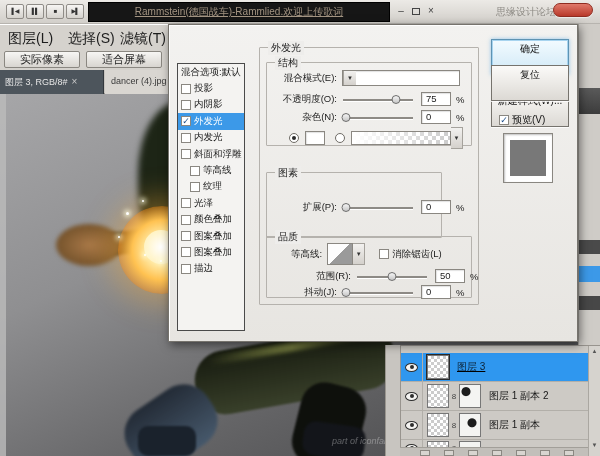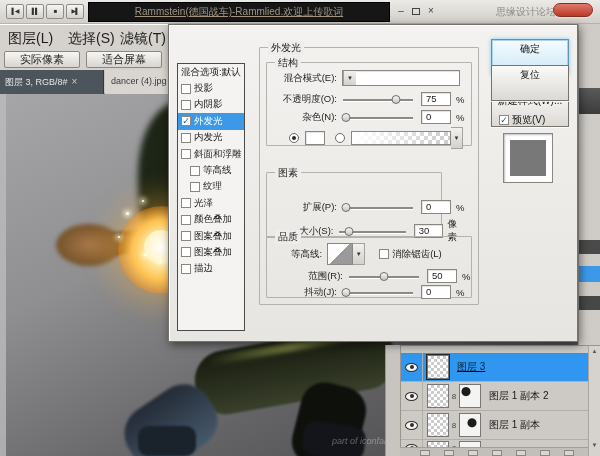--- a/index.html
+++ b/index.html
@@ -400,41 +400,32 @@
         <span class="gb-legend">图素</span>
         <div class="frow" style="left:2px;top:27px">
           <span class="flabel" style="width:68px">扩展(P):</span>
           <div class="slider" style="width:70px;margin-left:6px">
             <span class="track"></span>
               <span class="knob" style="left:4%"></span>
           </div>
           <div class="vbox" style="margin-left:8px">0</div>
           <span class="unit">%</span>
         </div>
-        <div class="frow" style="left:2px;top:45px">
-          <span class="flabel" style="width:68px">大小(S):</span>
-          <div class="slider" style="width:70px;margin-left:6px">
-            <span class="track"></span>
-              <span class="knob" style="left:14%"></span>
-          </div>
-          <div class="vbox" style="margin-left:8px">30</div>
-          <span class="unit">像素</span>
-        </div>
       </div>
 
       <div class="gb gb-quality">
         <span class="gb-legend">品质</span>
         <div class="frow" style="left:24px;top:6px">
           <span class="flabel">等高线:</span>
           <span class="contour" style="margin-left:5px"></span>
           <span class="ctr-arr">▼</span>
           <span class="cb off" style="margin-left:14px">✓</span>
           <span>消除锯齿(L)</span>
         </div>
-        <div class="frow" style="left:8px;top:32px">
+        <div class="frow" style="left:16px;top:32px">
           <span class="flabel" style="width:68px">范围(R):</span>
           <div class="slider" style="width:70px;margin-left:6px">
             <span class="track"></span>
               <span class="knob" style="left:50%"></span>
           </div>
           <div class="vbox" style="margin-left:8px">50</div>
           <span class="unit">%</span>
         </div>
         <div class="frow" style="left:2px;top:48px">
           <span class="flabel" style="width:68px">抖动(J):</span>

